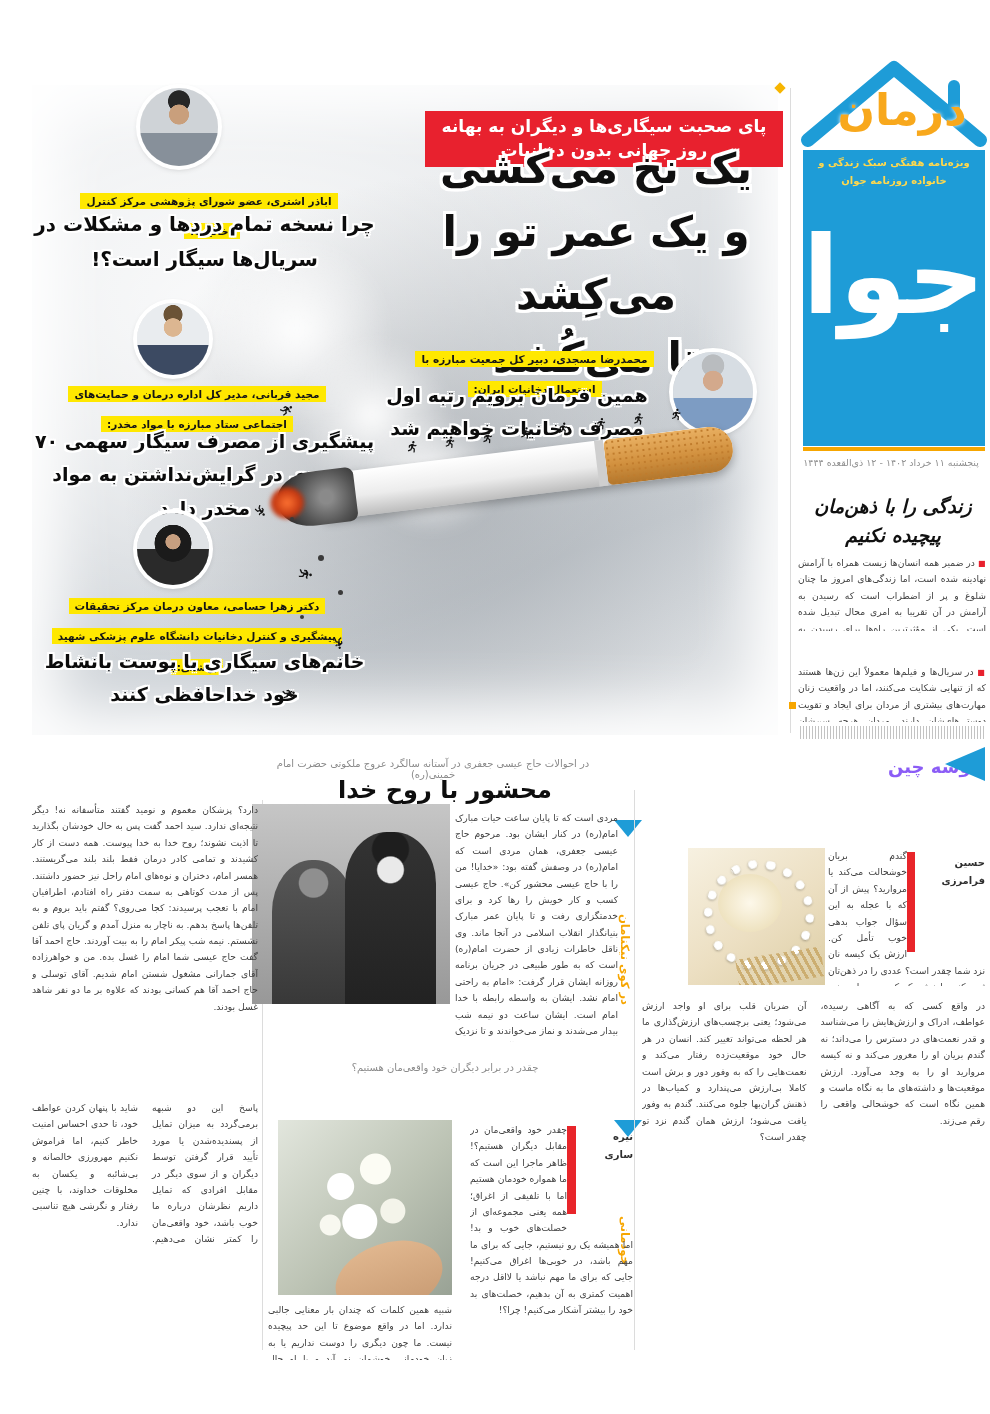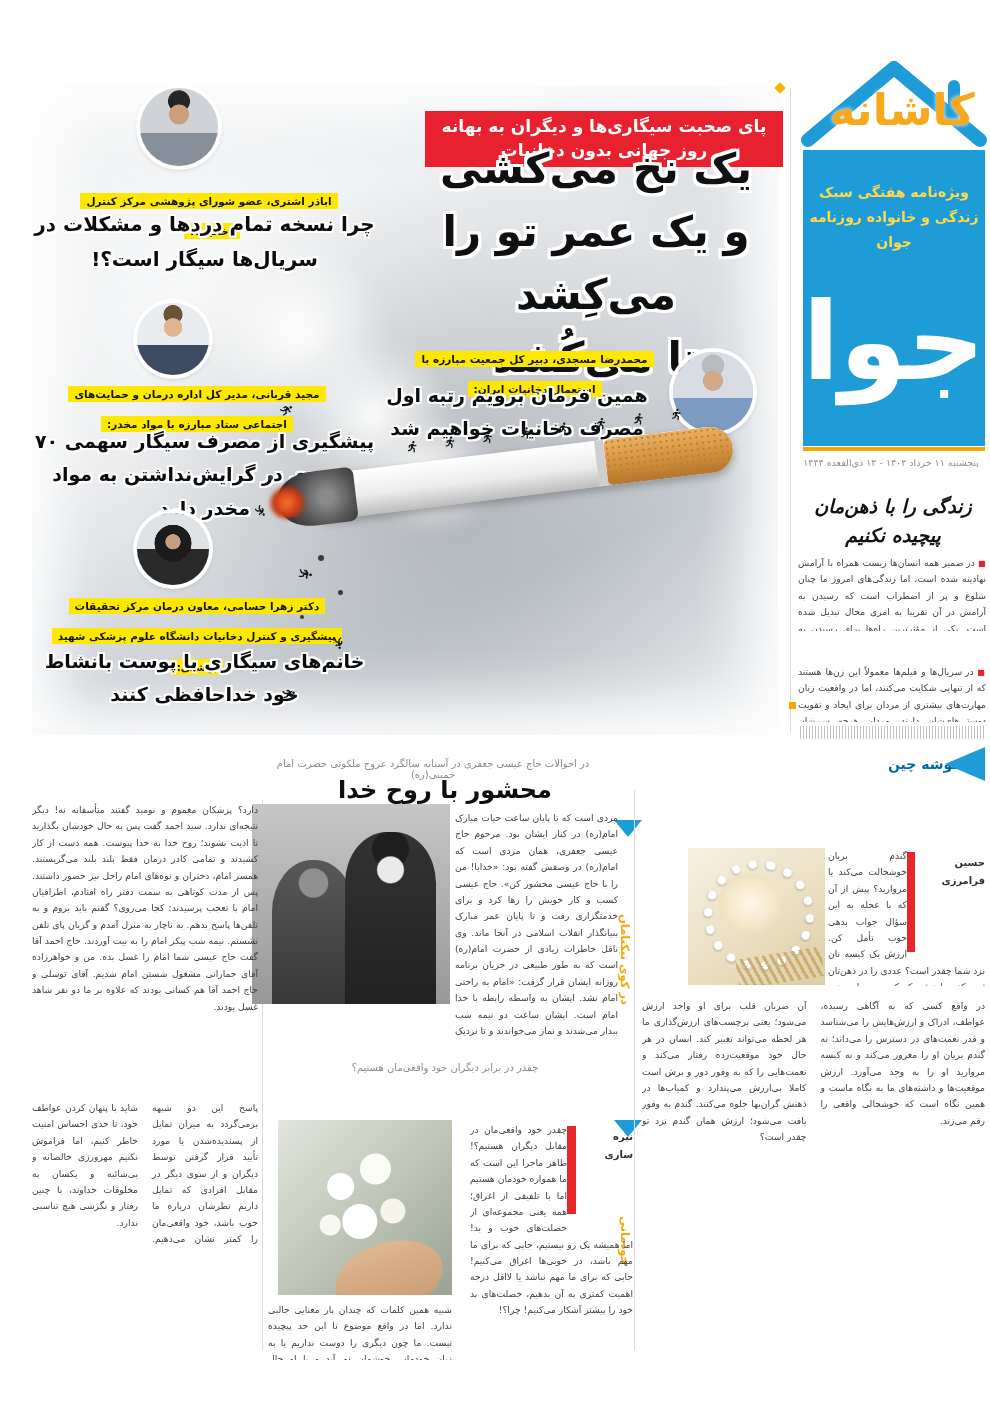--- a/index.html
+++ b/index.html
@@ -54,31 +54,31 @@
   .dot{position:absolute;border-radius:50%;background:#3a3a3a;}
   .smoke{position:absolute;border-radius:50%;filter:blur(7px);
          background:radial-gradient(rgba(255,255,255,.95),rgba(215,219,224,0) 70%);}
   .runner-row{position:absolute;top:-13px;left:150px;display:flex;gap:25px;}
   .figsvg{fill:#151515;}
   
   .brand{position:absolute;left:816px;top:84px;width:172px;text-align:center;color:#f8a81c;
          font-size:44px;font-weight:800;z-index:3;text-shadow:0 0 4px #fff;}
   .bluebox{position:absolute;left:803px;top:150px;width:182px;height:296px;background:#1e9cd7;
            overflow:hidden;text-align:center;}
-  .bluebox .sub{color:#ffd84d;font-size:14px;font-weight:bold;line-height:1.8;margin-top:30px;padding:0 3px;}
+  .bluebox .sub{color:#ffd84d;font-size:10px;font-weight:bold;line-height:1.8;margin-top:4px;padding:0 3px;}
   .bluebox .javan{color:#fff;font-size:108px;font-weight:800;line-height:1.55;letter-spacing:-3px;margin-top:2px;}
   .orangebar{position:absolute;left:803px;top:447px;width:182px;height:4px;background:#f7a600;}
   .dateline{position:absolute;left:796px;top:457px;width:190px;text-align:center;font-size:9.5px;color:#8f8f8f;}
   .sb-title{position:absolute;text-align:center;font-weight:800;color:#101010;font-size:19px;line-height:1.55;}
   .bodytxt{font-size:9.2px;line-height:1.78;color:#3e3e3e;text-align:justify;text-align-last:right;overflow:hidden;}
   .redsq{color:#e8212e;font-size:8px;}
   .sq{position:absolute;width:7px;height:7px;}
   .barcode{position:absolute;left:800px;top:726px;width:186px;height:13px;
            background:repeating-linear-gradient(90deg,#c3c3c3 0 1px,transparent 1px 3px);}
-  .sec-label{position:absolute;color:#0369a1;font-weight:800;font-size:14px;}
+  .sec-label{position:absolute;color:#8b5cf6;font-weight:800;font-size:18px;}
   .tri-left{position:absolute;width:0;height:0;border-top:17px solid transparent;
             border-bottom:17px solid transparent;border-right:40px solid #1e9cd7;}
   .tri-down{position:absolute;width:0;height:0;border-left:14px solid transparent;
             border-right:14px solid transparent;border-top:17px solid #1e9cd7;}
   .vlabel{position:absolute;writing-mode:vertical-rl;color:#f7a600;font-weight:800;font-size:11.5px;letter-spacing:1px;}
   
   .art-kicker{position:absolute;text-align:center;font-size:10px;color:#8a8a8a;}
   .art-title{position:absolute;text-align:center;font-weight:800;color:#0e0e0e;font-size:24px;line-height:1.5;white-space:nowrap;}
   .author{float:right;width:78px;height:112px;display:flex;gap:6px;}
   .author .bar{width:9px;height:100px;background:#e8252a;margin-top:4px;}
@@ -212,21 +212,21 @@
     <div class="dot" style="left:306px;top:505px;width:5px;height:5px;"></div>
   </div>
 
   <div class="diamond" style="left:776px;top:84px;"></div>
   <div class="vline" style="left:790px;top:88px;height:645px;"></div>
 
   <svg class="abs" style="left:798px;top:56px;" width="190" height="96">
     <path d="M10 84 L96 12 L182 84" stroke="#1e9cd7" stroke-width="14" fill="none" stroke-linecap="round" stroke-linejoin="round"></path>
     <path d="M156 30 L156 58" stroke="#1e9cd7" stroke-width="12" fill="none" stroke-linecap="round"></path>
   </svg>
-  <div class="brand">کاشانه</div>
+  <div class="brand">درمان</div>
 
   <div class="bluebox">
     <div class="sub">ویژه‌نامه هفتگی سبک زندگی و خانواده روزنامه جوان</div>
     <div class="javan">جوان</div>
   </div>
   <div class="orangebar"></div>
   <div class="dateline">پنجشنبه ۱۱ خرداد ۱۴۰۲ - ۱۲ ذی‌القعده ۱۴۴۴</div>
 
   <div class="sb-title" style="left:800px;top:492px;width:186px;font-style:italic;">زندگی را با ذهن‌مان پیچیده نکنیم</div>
   <div class="bodytxt abs" style="left:798px;top:555px;width:188px;height:76px;">

